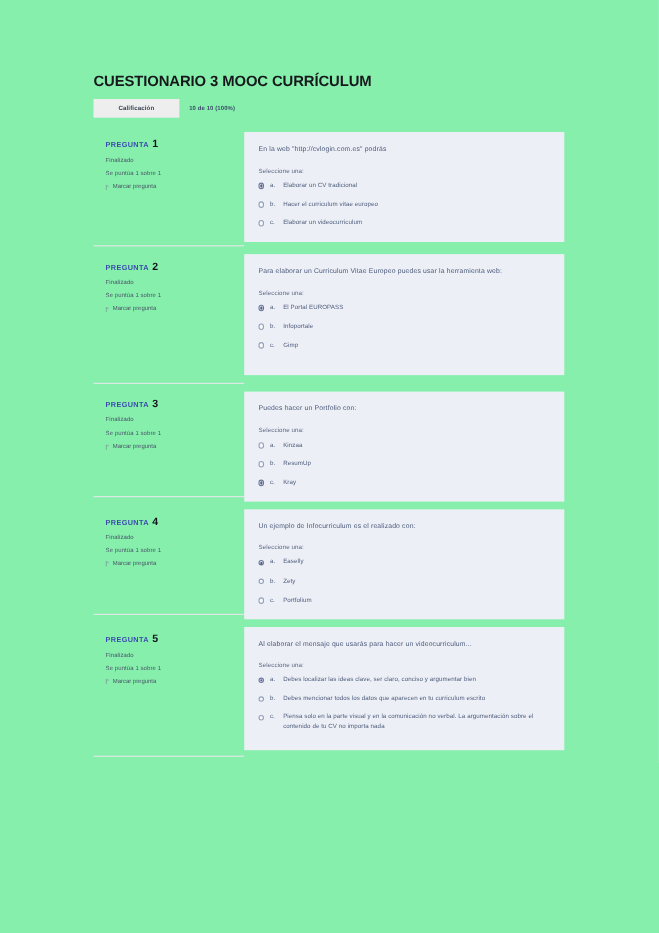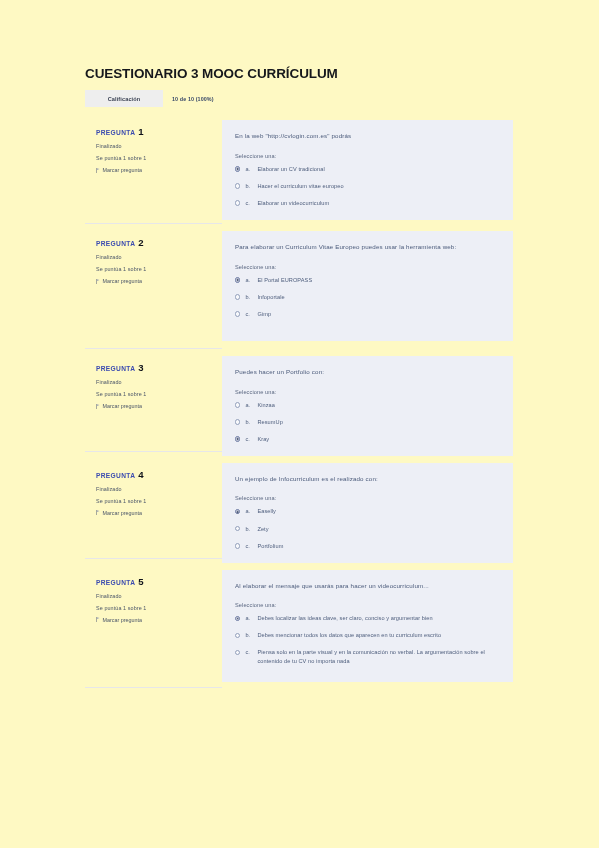--- a/index.html
+++ b/index.html
@@ -14,21 +14,21 @@
     position: relative;
     font-family: "Liberation Sans", sans-serif;
     color: #2b3a52;
     overflow: hidden;
   }
   .page {
     position: absolute;
     left: 0; top: 0;
     width: 599px;
     height: 848px;
-    background: #fef9c3;
+    background: #86efac;
   }
   .content {
     position: absolute;
     left: 85px;
     top: 66px;
     width: 428px;
   }
   .page-title {
     font-size: 13.5px;
     font-weight: bold;

